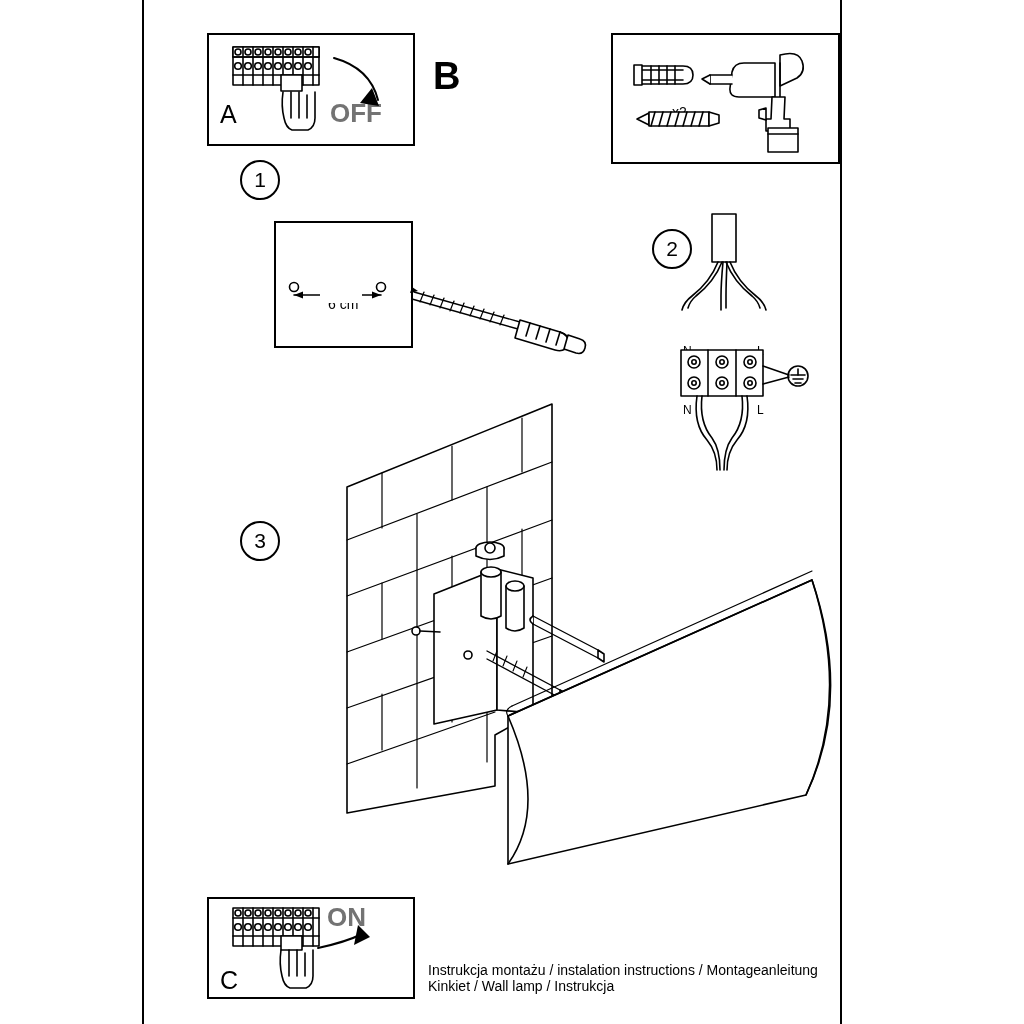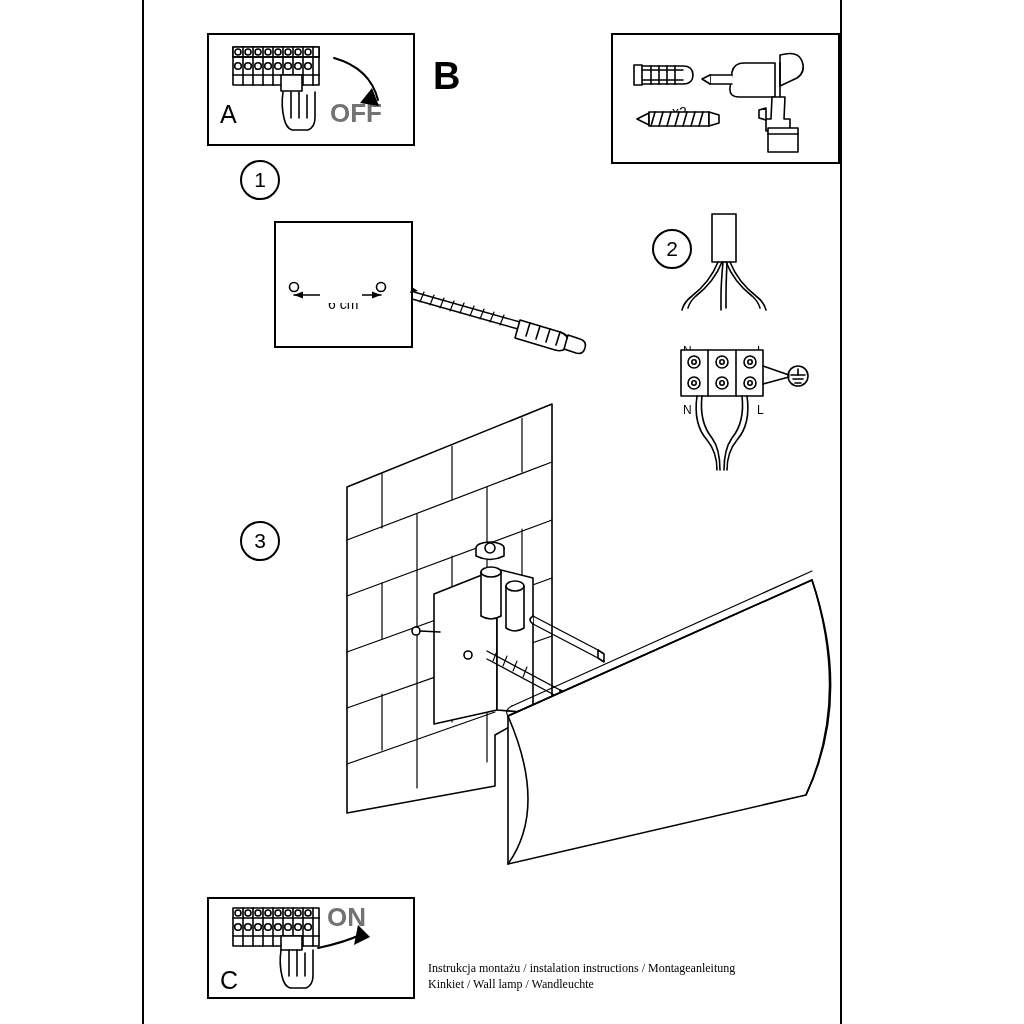--- a/index.html
+++ b/index.html
@@ -68,25 +68,24 @@
     color: #000;
     margin-top: 8px;
   }
   .tiny-label {
     position: absolute;
     font-size: 12px;
     color: #000;
   }
   .footer-text {
     position: absolute;
-    font-size: 12px;
+    font-size: 14px;
     color: #000;
     line-height: 1.75;
     white-space: nowrap;
-    font-family: Liberation Serif, serif;
   }
   svg { display: block; }
   .svg-layer {
     position: absolute;
     left: 0;
     top: 0;
     width: 1024px;
     height: 1024px;
     pointer-events: none;
   }
@@ -118,21 +117,21 @@
   <div class="tiny-label" style="left:683px; top:344px;">N</div>
   <div class="tiny-label" style="left:757px; top:344px;">L</div>
   <div class="tiny-label" style="left:683px; top:403px;">N</div>
   <div class="tiny-label" style="left:757px; top:403px;">L</div>
 
   <div class="box" style="left:207px; top:897px; width:208px; height:102px;"></div>
   <div class="letter" style="left:220px; top:966px;">C</div>
   <div class="word" style="left:327px; top:902px;">ON</div>
 
   <div class="footer-text" style="left:428px; top:958px;">Instrukcja montażu / instalation instructions / Montageanleitung</div>
-  <div class="footer-text" style="left:428px; top:974px;">Kinkiet / Wall lamp / Wandleuchte</div>
+  <div class="footer-text" style="left:428px; top:974px;">Kinkiet / Wall lamp / Instrukcja</div>
 
   <svg class="svg-layer" viewBox="0 0 1024 1024">
     <g fill="none" stroke="#000" stroke-width="1.6" stroke-linejoin="round" stroke-linecap="round">
 
       <g>
         <rect x="233" y="47" width="86" height="38" fill="#fff"></rect>
         <rect x="233" y="47" width="86" height="10" fill="#fff"></rect>
         <line x1="233" y1="57" x2="319" y2="57"></line>
         <line x1="233" y1="75" x2="319" y2="75"></line>
         <g>

